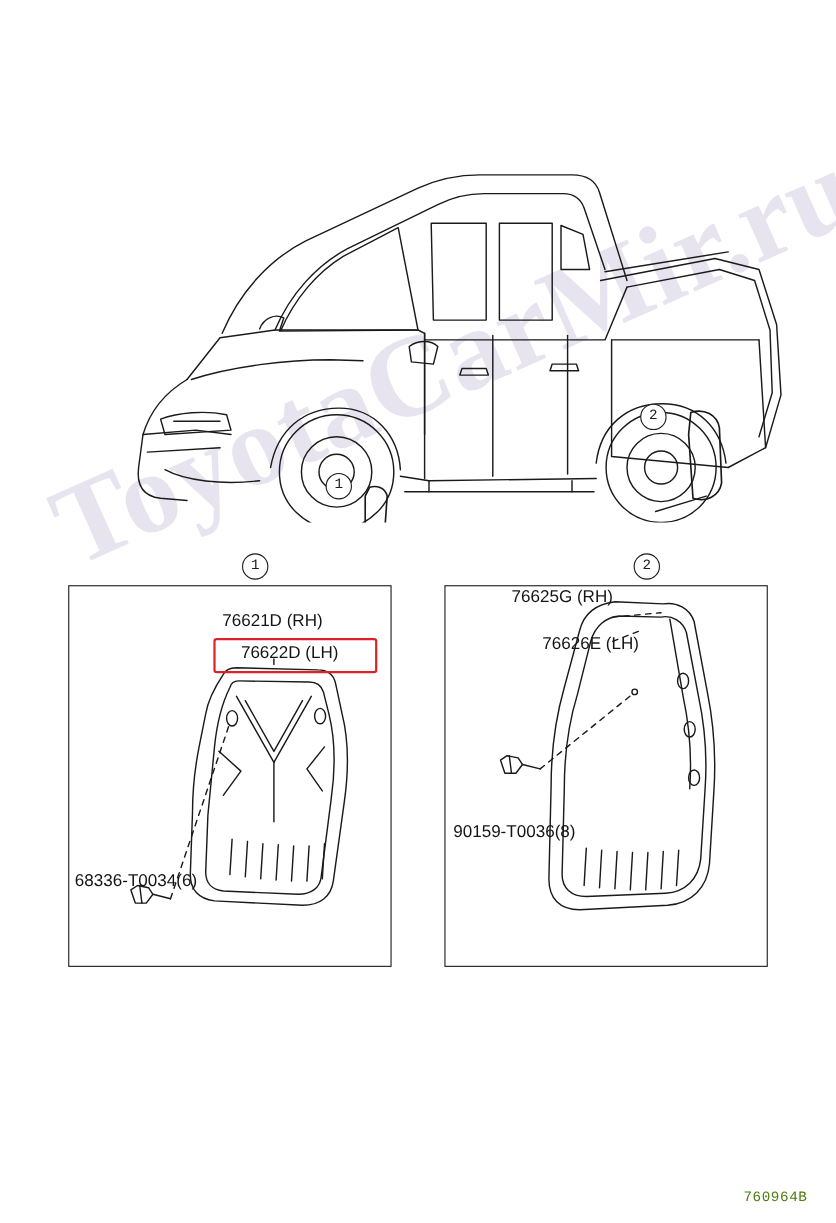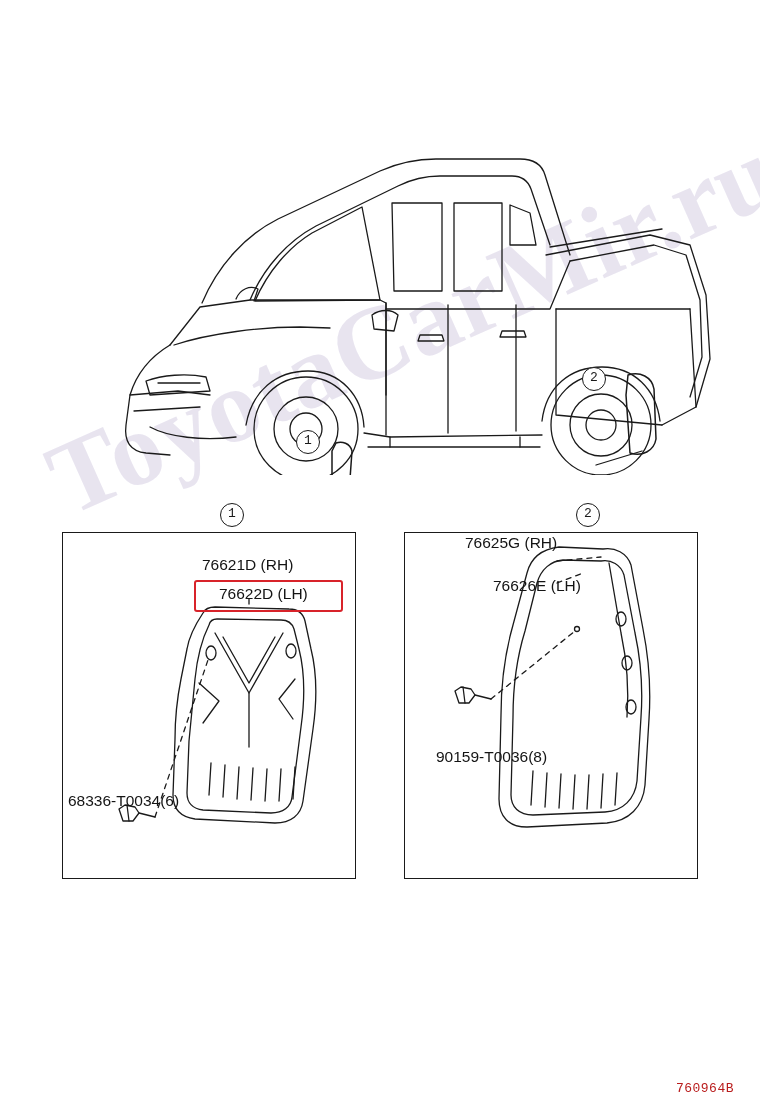--- a/index.html
+++ b/index.html
@@ -101,30 +101,30 @@
     background: transparent;
     z-index: 14;
   }
   #highlight-76622d { left: 194px; top: 580px; width: 145px; height: 28px; }
 
   #label-76621d { left: 202px; top: 556px; }
   #label-76622d { left: 219px; top: 585px; z-index: 16; }
   #label-90159-t0034 { left: 68px; top: 792px; }
   #label-76625g { left: 465px; top: 534px; }
   #label-76626e { left: 493px; top: 577px; }
-  #label-90159-t0036 { left: 436px; top: 748px; }
+  #label-90159-t0036 { left: 412px; top: 748px; }
 
   
   #figure-code {
     position: absolute;
     right: 26px;
     bottom: 16px;
     font-size: 13px;
     letter-spacing: 0.5px;
-    color: #b91c1c;
+    color: #4d7c0f;
     z-index: 15;
   }
 </style>
 </head>
 <body>
 
 <div class="page">
 
   <div class="watermark">
     <div class="watermark-text">ToyotaCarMir.ru</div>

